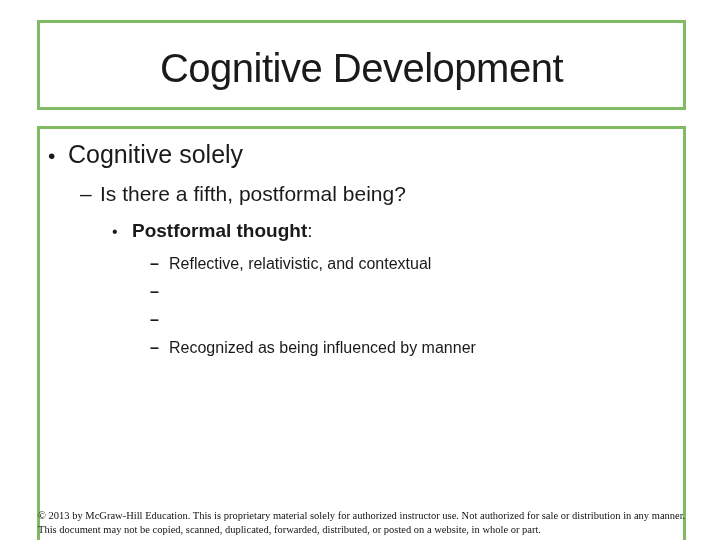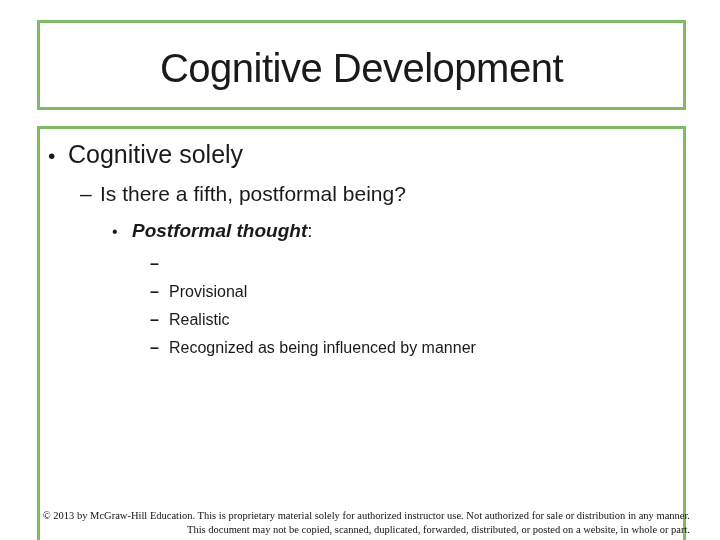--- a/index.html
+++ b/index.html
@@ -39,39 +39,38 @@
     border:3px solid var(--green);
     box-sizing:border-box;
   }
   .row{position:absolute;display:flex;align-items:baseline;white-space:nowrap;}
   .row-l1{left:48px;top:140px;font-size:25px;line-height:1.15;}
   .row-l1 .marker{width:20px;font-size:21px;}
   .row-l2{left:80px;top:182px;font-size:21px;line-height:1.15;}
   .row-l2 .marker{width:20px;}
   .row-l3{left:112px;top:220px;font-size:19px;line-height:1.15;}
   .row-l3 .marker{width:20px;font-size:16px;}
-  .row-l3 .bold{font-weight:bold;font-style:italic;}
+  .row-l3 .bold{font-weight:bold;}
   .sub-list{position:absolute;left:150px;top:250px;}
   .sub-row{display:flex;align-items:baseline;height:28px;font-size:16px;line-height:28px;white-space:nowrap;}
   .sub-row .marker{width:19px;font-weight:bold;}
   .page-number{
     position:absolute;
     right:14px;bottom:5px;
     font-size:11px;
     color:var(--gray);
   }
   .footer{
     position:absolute;
     left:38px;top:509px;
     width:652px;
     font-family:"Liberation Serif", serif;
     font-size:10.5px;
     line-height:1.35;
     color:#111111;
-    text-align:right;
   }
 </style>
 </head>
 <body>
 
 <div class="slide">
 
   <div class="title-box">
     <div class="title-text">Cognitive Development</div>
   </div>
@@ -91,28 +90,27 @@
   </div>
 
   <div class="row row-l3">
     <span class="marker">•</span>
     <span><span class="bold">Postformal thought</span><span>:</span></span>
   </div>
 
   <div class="sub-list">
     <div class="sub-row">
       <span class="marker">–</span>
+      <span>Reflective, relativistic, and contextual</span>
     </div>
     <div class="sub-row">
       <span class="marker">–</span>
-      <span>Provisional</span>
     </div>
     <div class="sub-row">
       <span class="marker">–</span>
-      <span>Realistic</span>
     </div>
     <div class="sub-row">
       <span class="marker">–</span>
       <span>Recognized as being influenced by manner</span>
     </div>
   </div>
 
   <div class="footer">© 2013 by McGraw-Hill Education.  This is proprietary material solely for authorized instructor use. Not authorized for sale or distribution in any manner.  This document may not be copied, scanned, duplicated, forwarded, distributed, or posted on a website, in whole or part.</div>
 
 </div>

